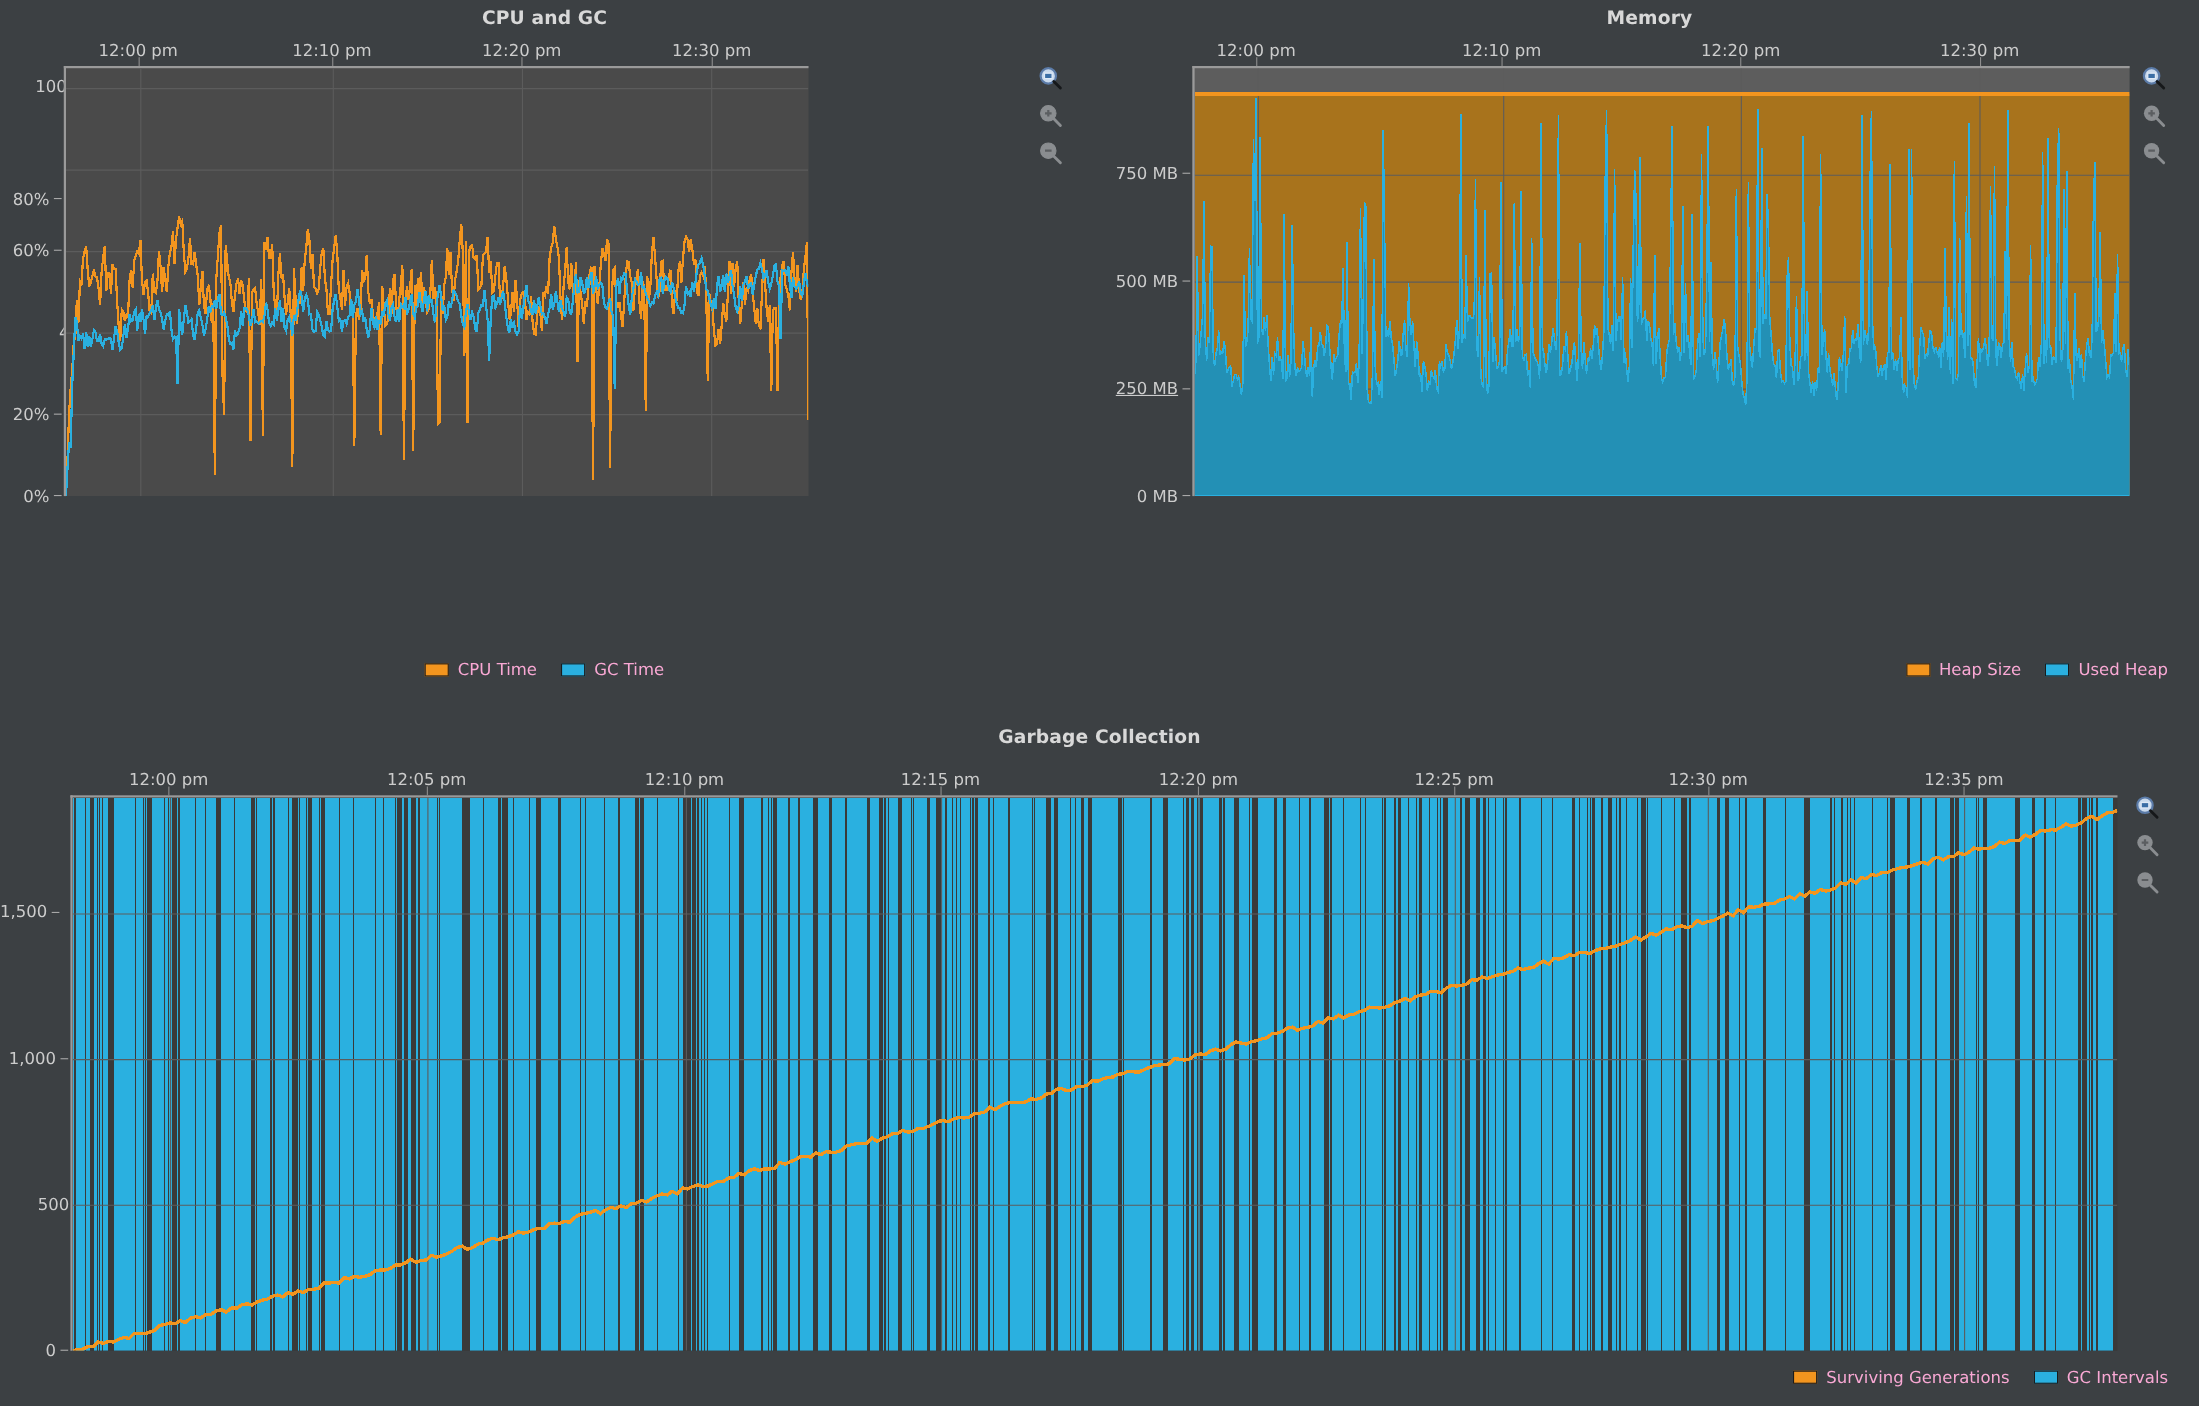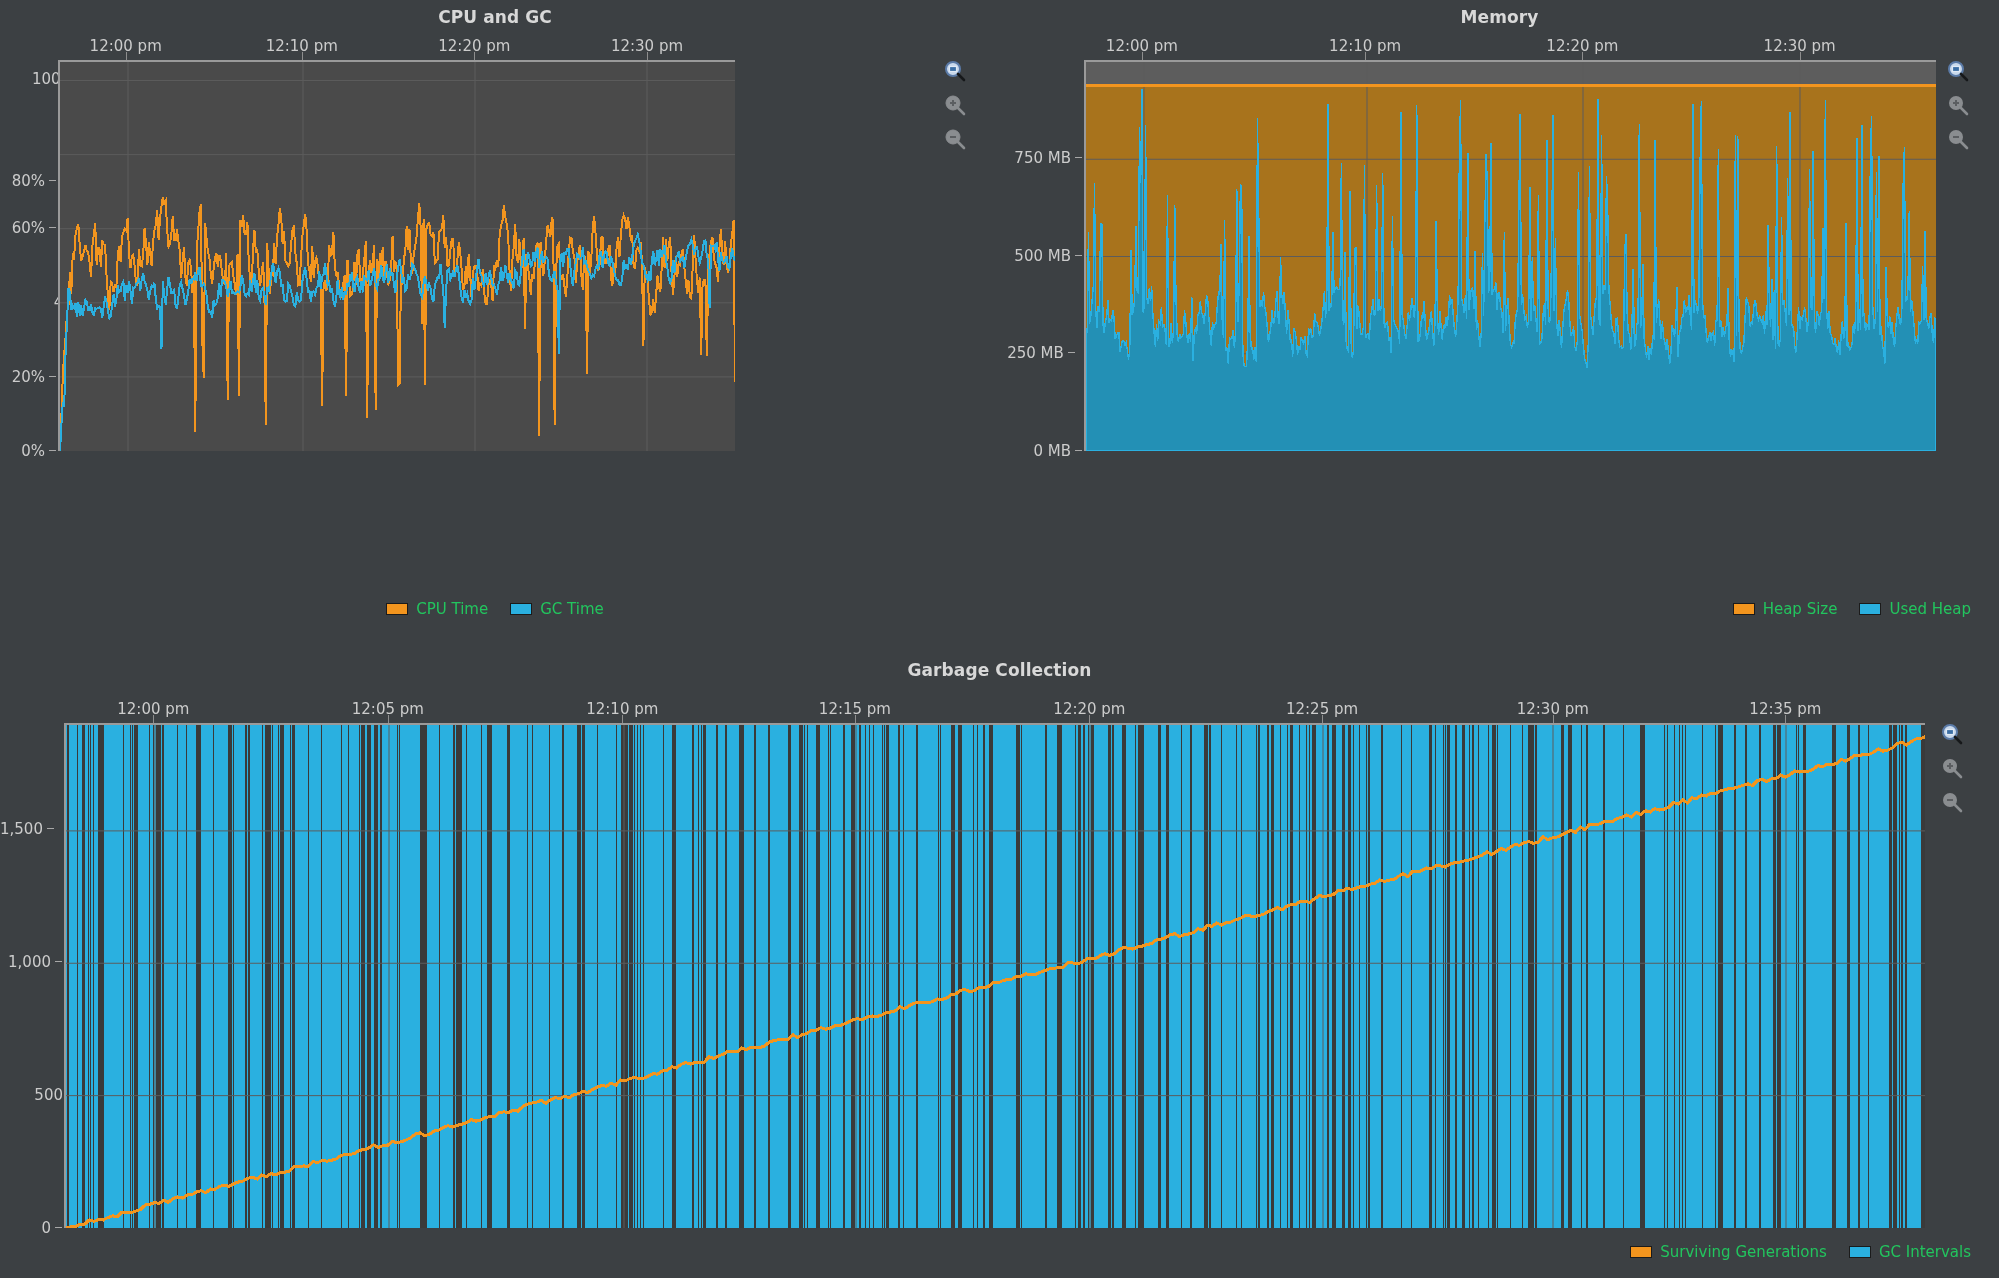--- a/index.html
+++ b/index.html
@@ -70,21 +70,21 @@
     width: 1px;
     background: #8e8e8e;
   }
 
   .legend {
     position: absolute;
     display: flex;
     align-items: flex-end;
     gap: 22px;
     font-size: 15px;
-    color: #22c55e;
+    color: #f9a8d4;
     font-family: "DejaVu Sans", sans-serif;
   }
   .legend-item { display: flex; align-items: center; gap: 8px; }
   .swatch {
     width: 22px; height: 12px;
     border: 1px solid #1b1b1b;
     box-sizing: border-box;
     display: inline-block;
   }
 
@@ -189,21 +189,21 @@
           <div class="xtick-mark" style="left: 141.936px; top: 52px; height: 9px;"></div>
           <div class="xtick" style="left: 365.16px; top: 37px;">12:10 pm</div>
           <div class="xtick-mark" style="left: 365.16px; top: 52px; height: 9px;"></div>
           <div class="xtick" style="left: 582.42px; top: 37px;">12:20 pm</div>
           <div class="xtick-mark" style="left: 582.42px; top: 52px; height: 9px;"></div>
           <div class="xtick" style="left: 799.68px; top: 37px;">12:30 pm</div>
           <div class="xtick-mark" style="left: 799.68px; top: 52px; height: 9px;"></div>
         </div>
       <div id="mem-yticks">
           <div class="ytick" style="top: 451px; left: 0px; width: 82px; text-align: right;"><span>0 MB</span><span class="dash"></span></div>
-          <div class="ytick" style="top: 353.25px; left: 0px; width: 82px; text-align: center;"><span>250 MB</span><span class="dash"></span></div>
+          <div class="ytick" style="top: 353.25px; left: 0px; width: 82px; text-align: right; text-decoration: underline;"><span>250 MB</span><span class="dash"></span></div>
           <div class="ytick" style="top: 255.5px; left: 0px; width: 82px; text-align: right;"><span>500 MB</span><span class="dash"></span></div>
           <div class="ytick" style="top: 157.75px; left: 0px; width: 82px; text-align: right;"><span>750 MB</span><span class="dash"></span></div>
         </div>
       <div class="plot mem" id="mem-plot" style="left:84px; top:60px; width:852px; height:391px;">
           <svg width="850" height="389" viewBox="0 0 850 389">
             <path d="M0 23.340000000000032 L850 23.340000000000032 L850 389 L0 389 Z" fill="#a8731c" shape-rendering="crispEdges"></path>
             <line x1="0" x2="850" y1="291.75" y2="291.75" stroke="#5c5c5c" stroke-width="1"></line>
             <line x1="0" x2="850" y1="194.5" y2="194.5" stroke="#5c5c5c" stroke-width="1"></line>
             <line x1="0" x2="850" y1="97.25" y2="97.25" stroke="#5c5c5c" stroke-width="1"></line>
             <line y1="0" y2="389" x1="58" x2="58" stroke="#5c5c5c" stroke-width="1"></line>

